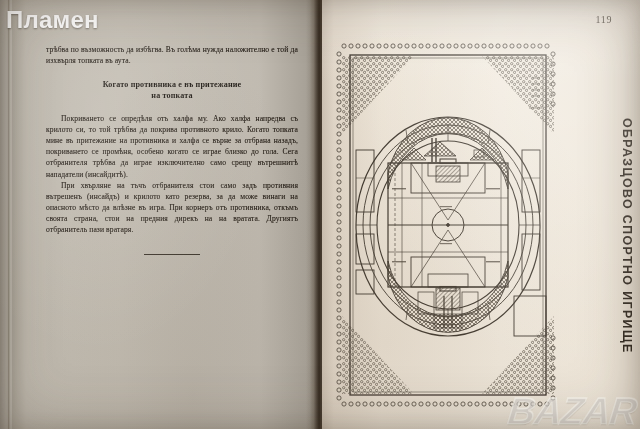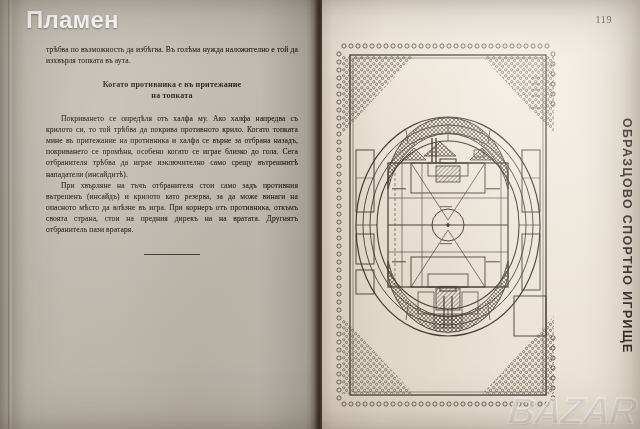--- a/index.html
+++ b/index.html
@@ -95,21 +95,20 @@
   .fig svg{display:block;}
 
   
   .wm-plamen{
     position:absolute;left:6px;top:6px;
     font-family:"Liberation Sans",sans-serif;
     font-weight:bold;font-size:24px;color:#ffffff;
     letter-spacing:.2px;
     text-shadow:0 1px 2px rgba(40,34,26,.45);
     opacity:.97;
-    margin-left:20px;
   }
   .wm-bazar{
     position:absolute;right:4px;bottom:-4px;
     font-family:"Liberation Sans",sans-serif;
     font-weight:bold;font-style:italic;font-size:38px;
     letter-spacing:-1px;
     color:rgba(255,255,255,.50);
     -webkit-text-stroke:1.4px rgba(250,246,238,.72);
     text-shadow:0 1px 1px rgba(90,78,62,.35);
     transform:skewX(-6deg);

